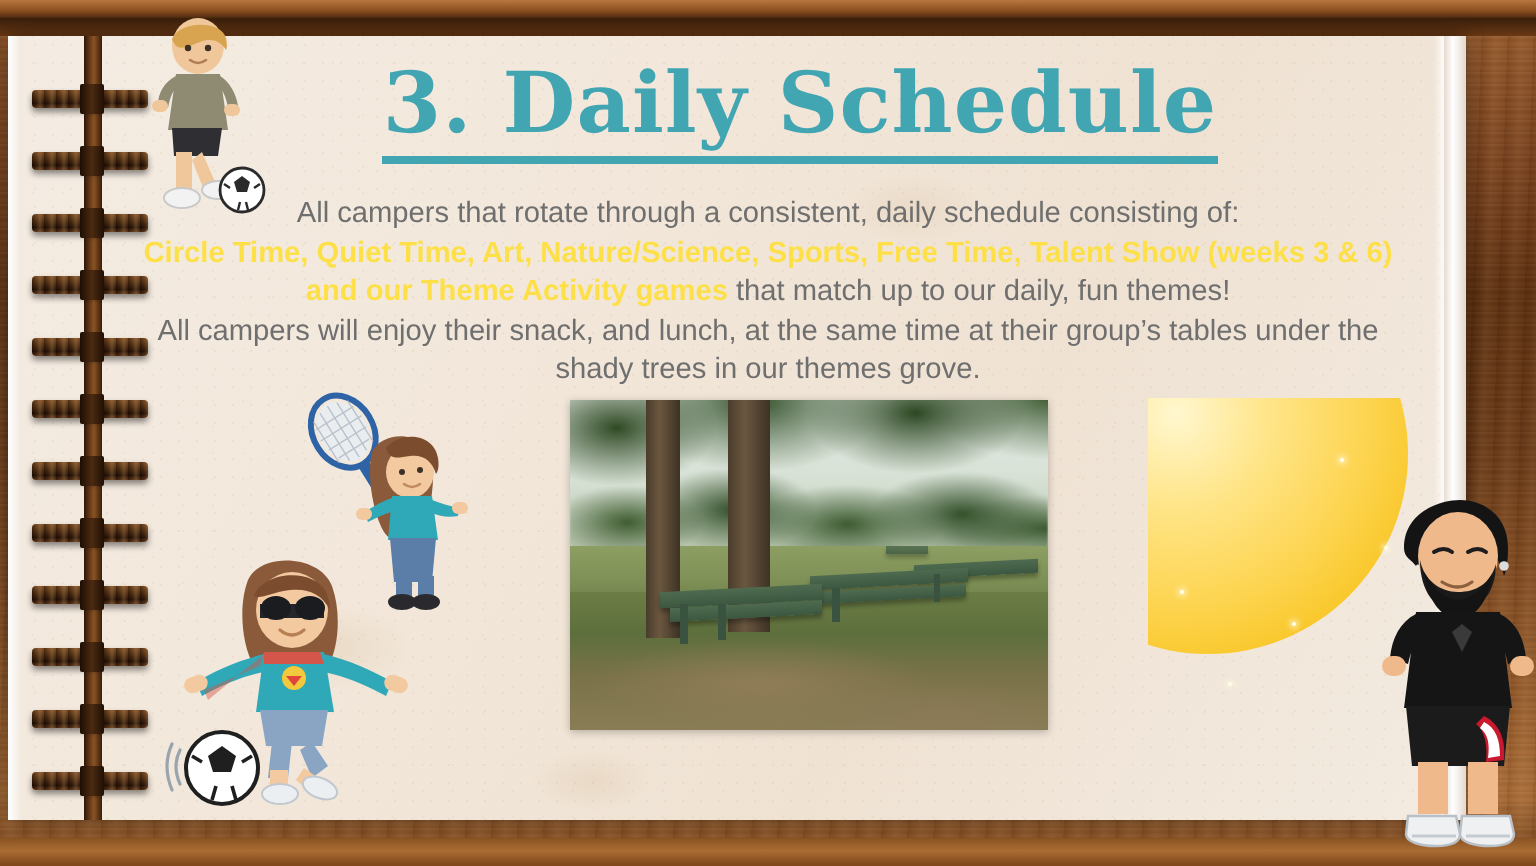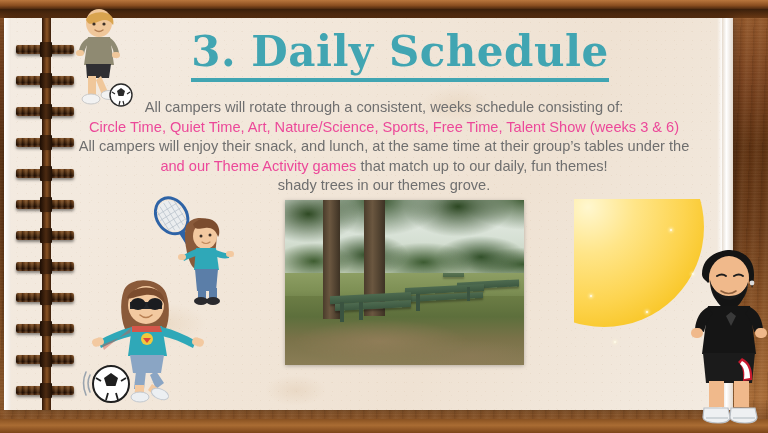--- a/index.html
+++ b/index.html
@@ -161,22 +161,22 @@
     position: absolute;
     left: 66px;
     top: 98px;
     width: 636px;
     text-align: center;
     font-size: 14.6px;
     line-height: 19.5px;
     color: #6f6f6f;
   }
   .body-text .b {
-    font-weight: 400;
-    color: #ec4899;
+    font-weight: 700;
+    color: #fde047;
   }
   .body-text p { margin: 0; }
 
   
   .photo {
     position: absolute;
     left: 285px;
     top: 200px;
     width: 239px;
     height: 165px;
@@ -332,24 +332,24 @@
       <div class="coil" style="top: 303px;"></div>
       <div class="coil" style="top: 334px;"></div>
       <div class="coil" style="top: 365px;"></div>
     </div>
 
   <div class="title-wrap">
     <h1 class="title" style="color: rgb(65, 165, 178); border-bottom-color: rgb(65, 165, 178);">3. Daily Schedule</h1>
   </div>
 
   <div class="body-text" id="body-text">
-      <p><span>All campers will rotate through a consistent, weeks schedule consisting of:</span></p>
+      <p><span>All campers that rotate through a consistent, daily schedule consisting of:</span></p>
       <p><span class="b">Circle Time, Quiet Time, Art, Nature/Science, Sports, Free Time, Talent Show (weeks 3 &amp; 6)</span></p>
+      <p><span class="b">and our Theme Activity games</span><span> that match up to our daily, fun themes!</span></p>
       <p><span>All campers will enjoy their snack, and lunch, at the same time at their group’s tables under the</span></p>
-      <p><span class="b">and our Theme Activity games</span><span> that match up to our daily, fun themes!</span></p>
       <p><span>shady trees in our themes grove.</span></p>
     </div>
 
   <div class="photo">
     <div class="ph-sky"></div>
     <div class="ph-treeline"></div>
     <div class="ph-grass-far"></div>
     <div class="ph-grass-near"></div>
     <div class="ph-dirt"></div>
     <div class="ph-canopy"></div>

